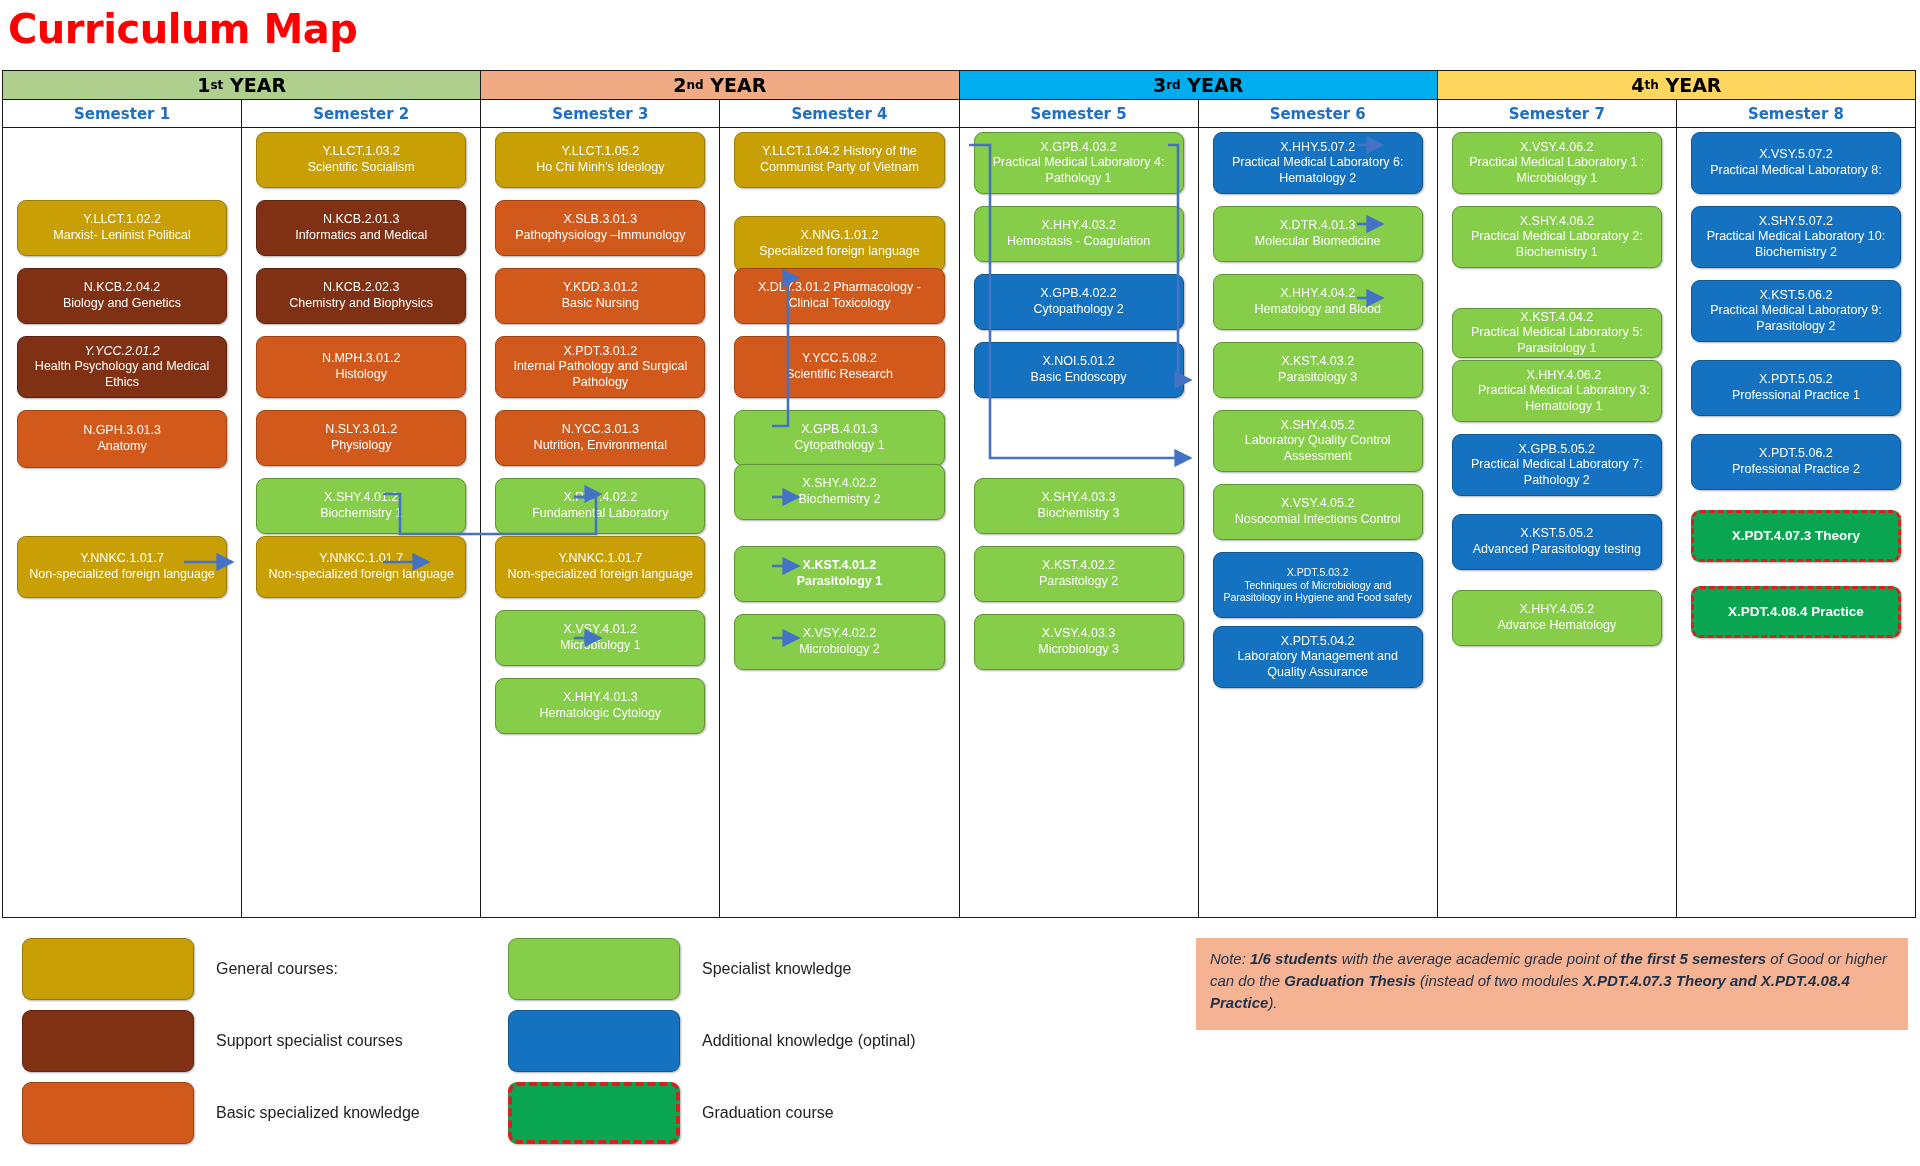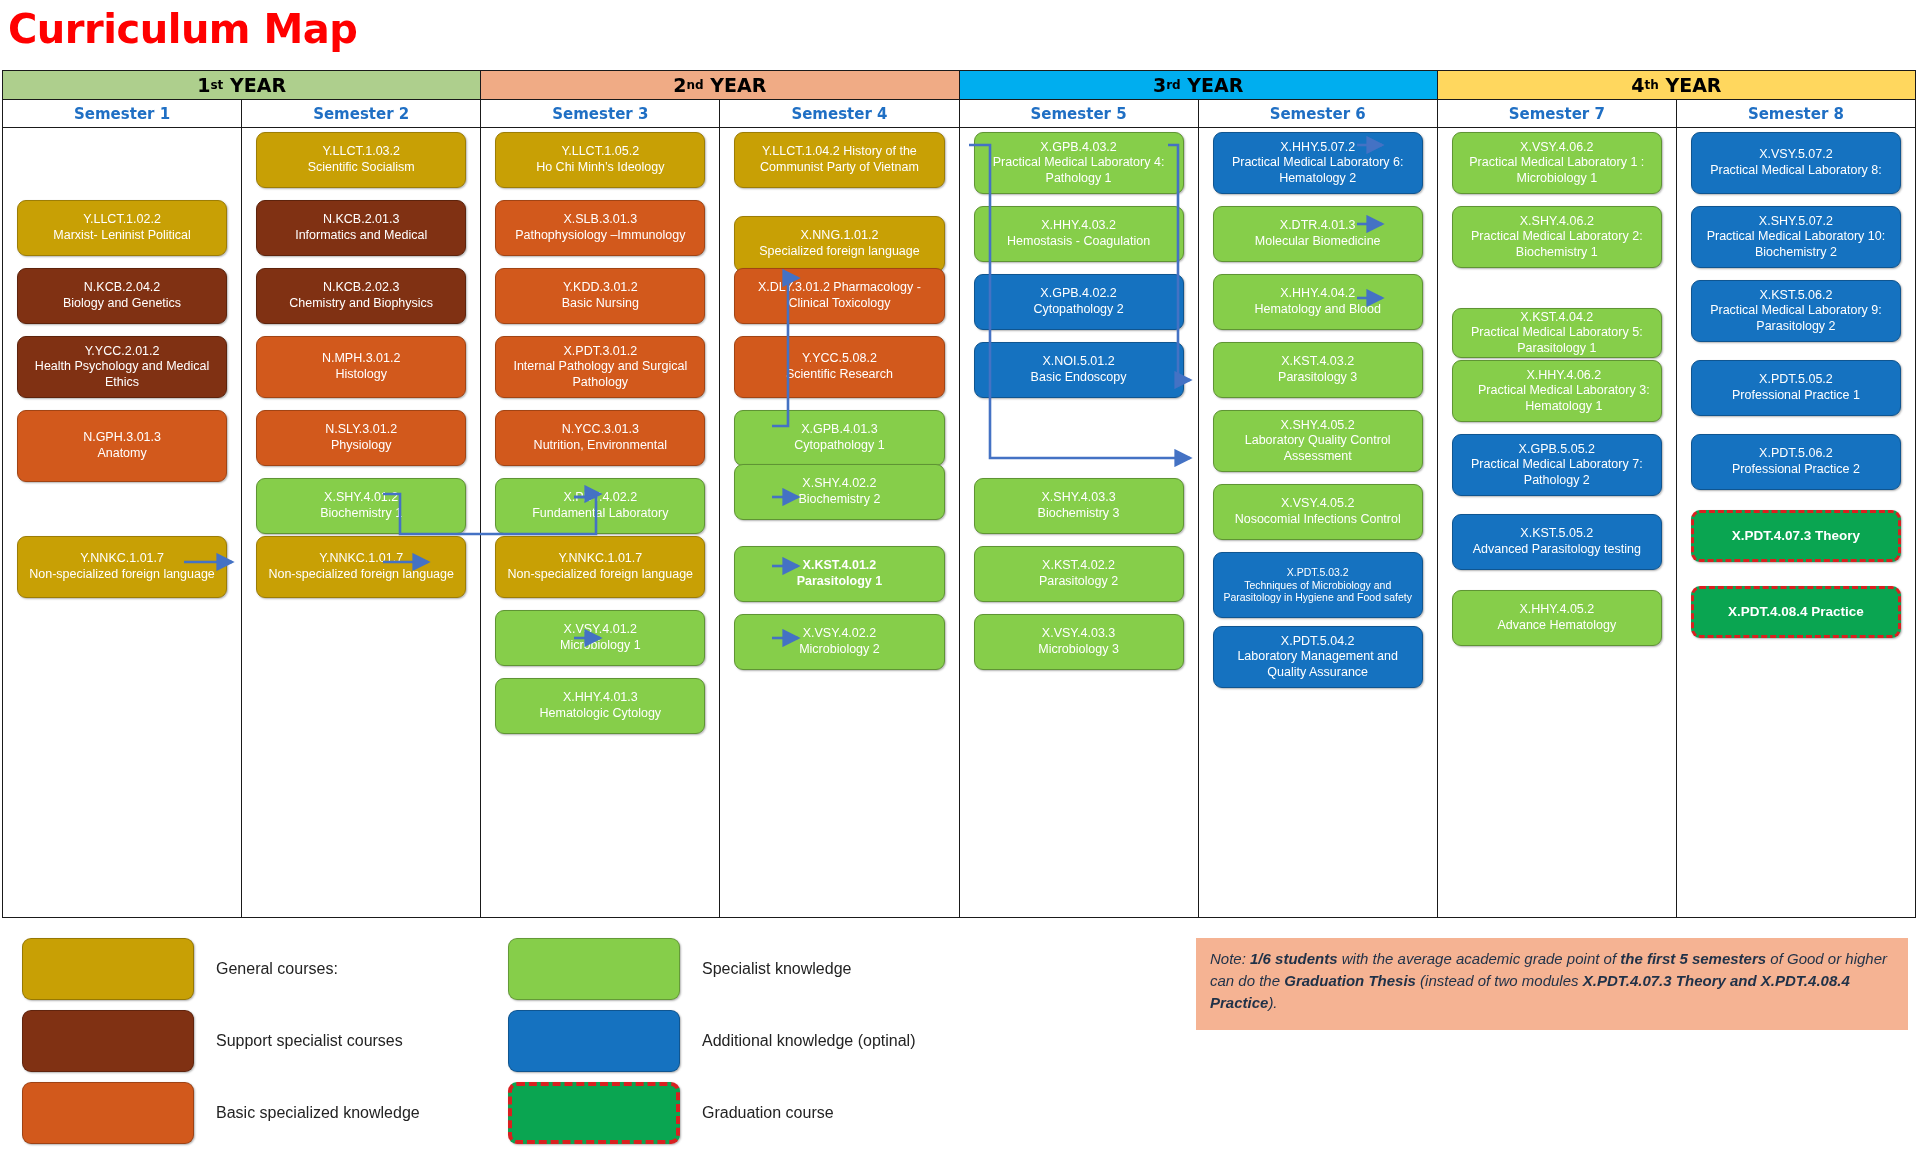--- a/index.html
+++ b/index.html
@@ -188,25 +188,25 @@
         </span>
       </div>
       <div class="card c-support" style="top: 140px; height: 56px;">
         <span>
           <span style="display: block;">N.KCB.2.04.2</span>
           <span style="display: block;">Biology and Genetics</span>
         </span>
       </div>
       <div class="card c-support" style="top: 208px; height: 62px;">
         <span>
-          <span style="display: block;">Y.YCC.2.01.2</span>
+          <span style="display: block; font-style: italic;">Y.YCC.2.01.2</span>
           <span style="display: block;">Health Psychology and Medical Ethics</span>
         </span>
       </div>
-      <div class="card c-basic" style="top: 282px; height: 72px;">
+      <div class="card c-basic" style="top: 282px; height: 58px;">
         <span>
           <span style="display: block;">N.GPH.3.01.3</span>
           <span style="display: block;">Anatomy</span>
         </span>
       </div>
       <div class="card c-general" style="top: 408px; height: 62px;">
         <span>
           <span style="display: block;">Y.NNKC.1.01.7</span>
           <span style="display: block;">Non-specialized foreign language</span>
         </span>

